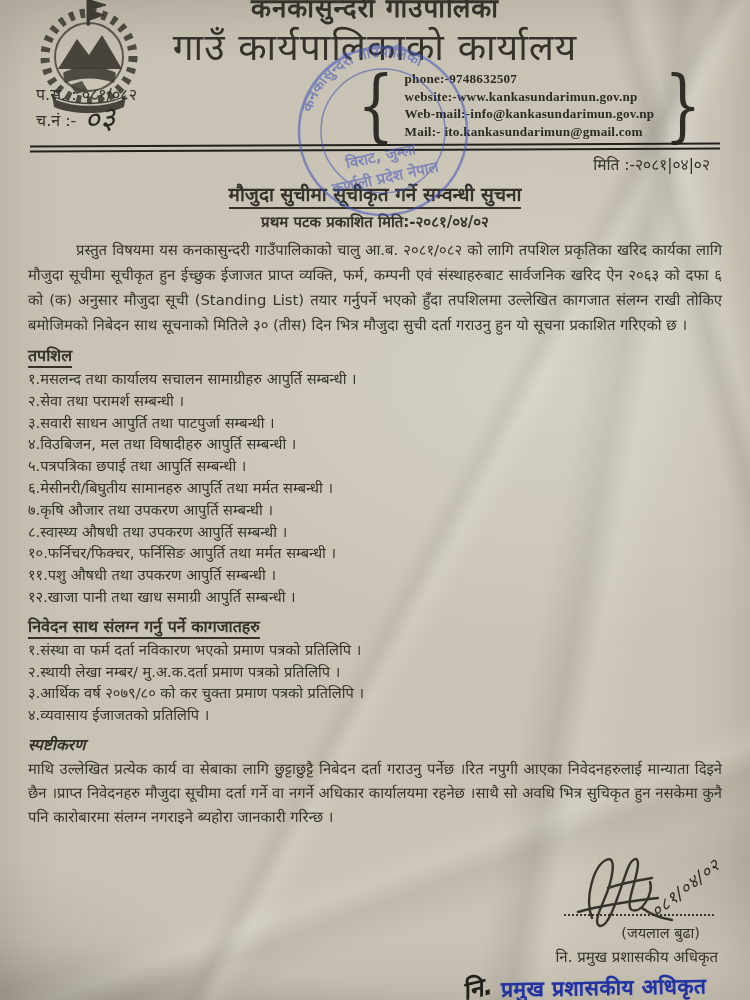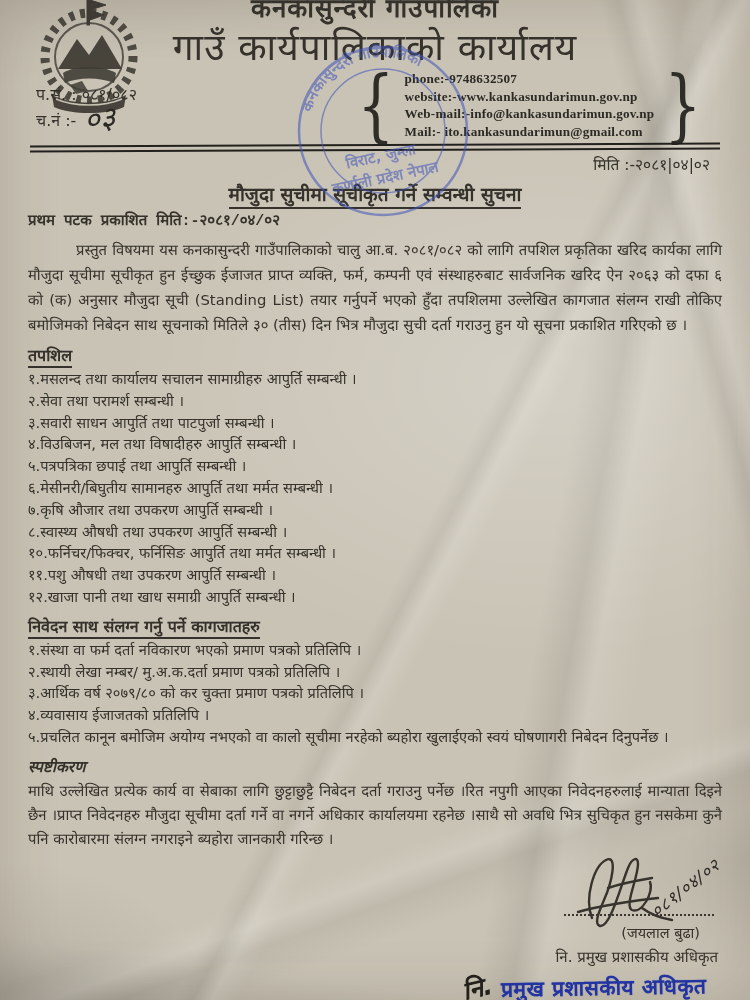--- a/index.html
+++ b/index.html
@@ -47,21 +47,21 @@
   .brace{font-family:"DejaVu Serif",serif;font-size:78px;font-weight:400;line-height:70px;transform:scaleX(.75);color:#2f2d27;}
   .contact-lines{font-family:"Liberation Serif","DejaVu Serif",serif;font-weight:bold;font-size:13.2px;line-height:17.5px;padding:0 4px;letter-spacing:.2px;color:#2c2a25;}
 
   
   .rule{height:3px;border-top:2.5px solid #23211d;border-bottom:2px solid #23211d;margin:2px 2px 0 2px;transform:rotate(-.25deg);}
   .dateline{text-align:right;font-size:15.5px;font-weight:500;padding:4px 12px 0 0;line-height:20px;}
 
   
   .title{text-align:center;font-size:19px;font-weight:bold;margin-top:6px;line-height:26px;}
   .title span{border-bottom:2px solid #35322b;padding-bottom:2px;}
-  .pub{text-align:left;font-size:15px;font-weight:bold;margin-top:5px;line-height:20px;font-family:Liberation Mono, monospace;}
+  .pub{text-align:center;font-size:15px;font-weight:bold;margin-top:5px;line-height:20px;}
   .body-par{margin-top:5px;font-size:14.8px;line-height:25px;text-align:justify;text-indent:48px;font-weight:500;}
 
   .sec-head{font-size:16px;font-weight:bold;margin-top:7px;line-height:24px;}
   .sec-head span{border-bottom:2px solid #35322b;padding-bottom:1px;}
   .item{font-size:14.6px;line-height:21.8px;font-weight:500;}
   .clar-head{font-size:15.5px;font-weight:bold;margin-top:7px;line-height:24px;font-style:italic;}
   .clar-par{font-size:14.8px;line-height:24px;text-align:justify;font-weight:500;}
 
   
   .sig{position:absolute;left:420px;top:848px;width:312px;height:150px;z-index:4;}
@@ -163,21 +163,20 @@
       <div class="item">११.पशु औषधी तथा उपकरण आपुर्ति सम्बन्धी ।</div>
       <div class="item">१२.खाजा पानी तथा खाध समाग्री आपुर्ति सम्बन्धी ।</div>
     </div>
 
     <div class="sec-head"><span>निवेदन साथ संलग्न गर्नु पर्ने कागजातहरु</span></div>
     <div>
       <div class="item">१.संस्था वा फर्म दर्ता नविकारण भएको प्रमाण पत्रको प्रतिलिपि ।</div>
       <div class="item">२.स्थायी लेखा नम्बर/ मु.अ.क.दर्ता प्रमाण पत्रको प्रतिलिपि ।</div>
       <div class="item">३.आर्थिक वर्ष २०७९/८० को कर चुक्ता प्रमाण पत्रको प्रतिलिपि ।</div>
       <div class="item">४.व्यवासाय ईजाजतको प्रतिलिपि ।</div>
-      <div class="item">५.प्रचलित कानून बमोजिम अयोग्य नभएको वा कालो सूचीमा नरहेको ब्यहोरा खुलाईएको स्वयं घोषणागरी निबेदन दिनुपर्नेछ ।</div>
     </div>
 
     <div class="clar-head">स्पष्टीकरण</div>
     <div class="clar-par">माथि उल्लेखित प्रत्येक कार्य वा सेबाका लागि छुट्टाछुट्टै निबेदन दर्ता गराउनु पर्नेछ ।रित नपुगी आएका निवेदनहरुलाई मान्याता दिइने छैन ।प्राप्त निवेदनहरु मौजुदा सूचीमा दर्ता गर्ने वा नगर्ने अधिकार कार्यालयमा रहनेछ ।साथै सो अवधि भित्र सुचिकृत हुन नसकेमा कुनै पनि कारोबारमा संलग्न नगराइने ब्यहोरा जानकारी गरिन्छ ।</div>
   </div>
 
   <div class="sig">
     <svg class="sig-scribble" viewBox="0 0 150 86">
       <g fill="none" stroke="#2b2822" stroke-width="2.4" stroke-linecap="round" opacity=".92">
         <path d="M38 70 C30 50 40 18 52 12 C64 6 58 34 50 52 C44 66 40 76 46 78 C56 80 66 40 74 20 C78 10 84 8 84 16 C84 30 70 58 78 62 C88 66 100 44 96 34"></path>

